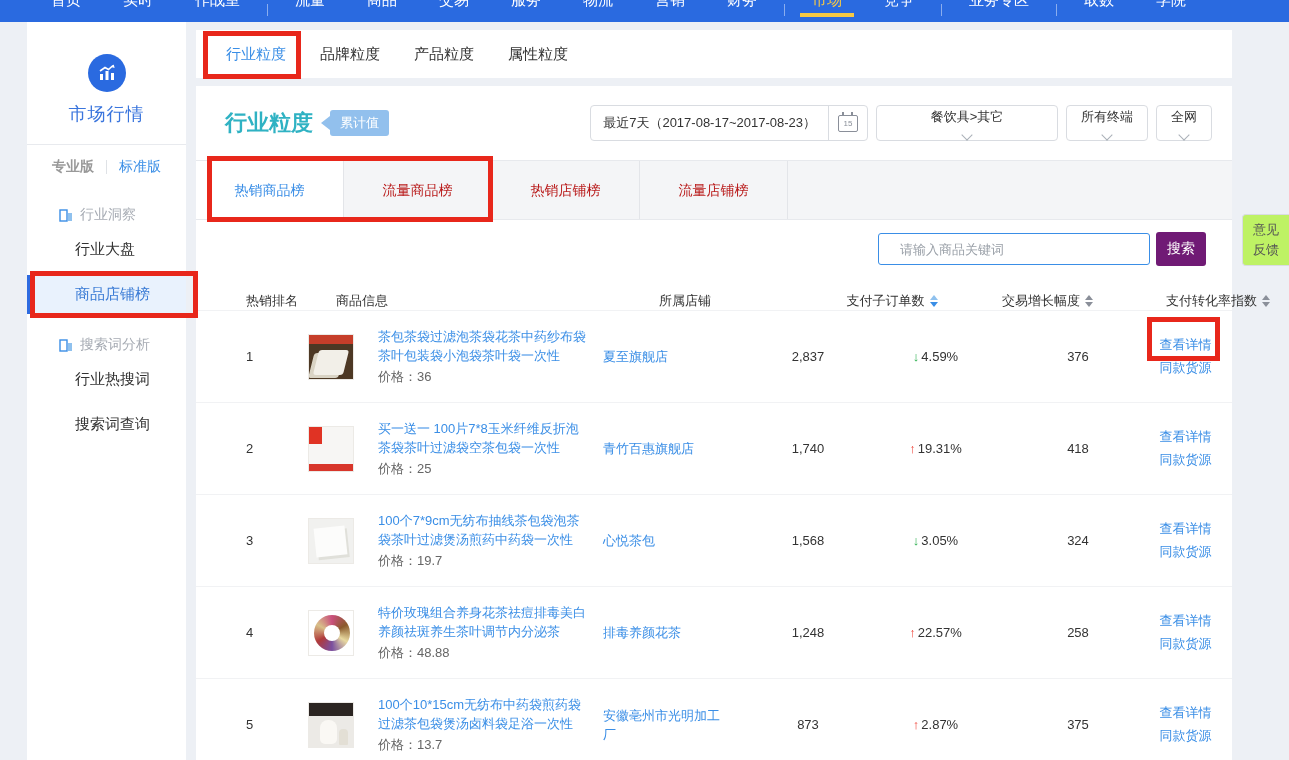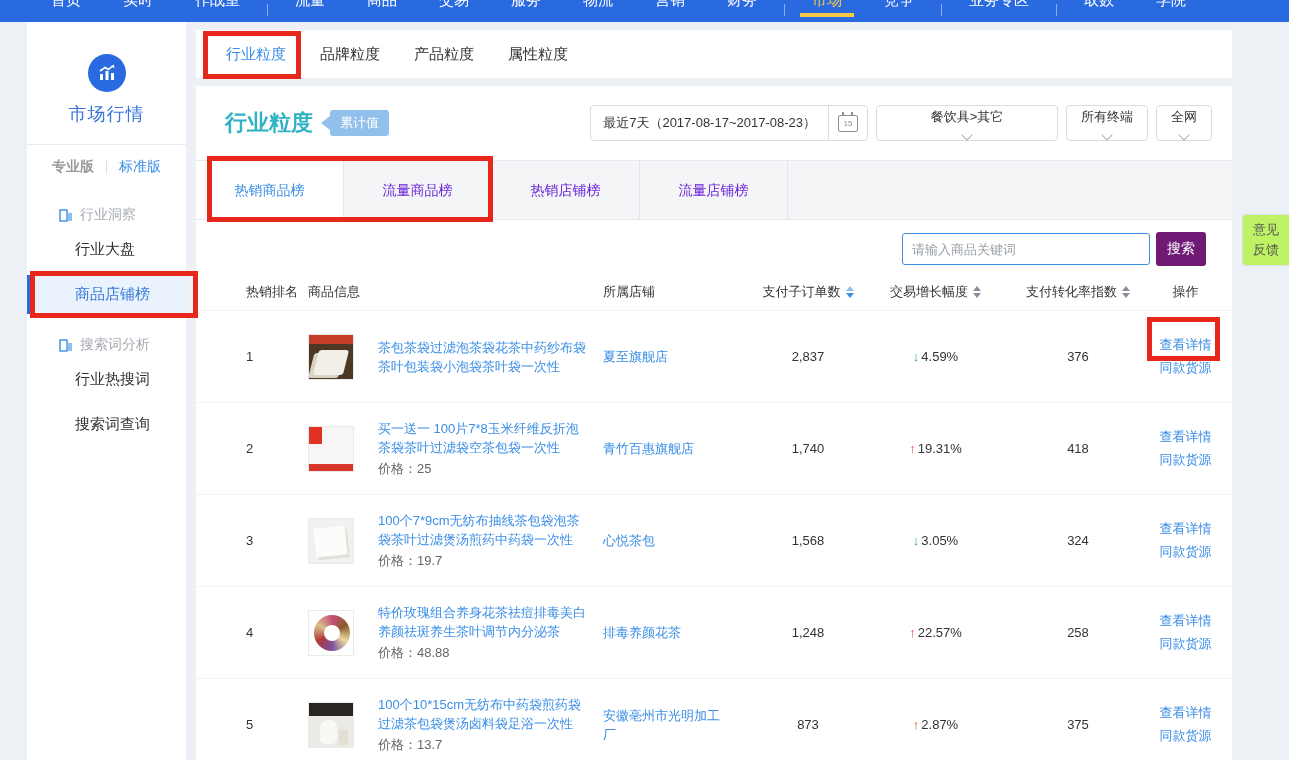--- a/index.html
+++ b/index.html
@@ -62,35 +62,35 @@
   .cal::before{content:"";position:absolute;top:-4px;left:3px;width:2px;height:4px;background:#8a8f99;
                box-shadow:9px 0 0 #8a8f99;}
   .drop{display:flex;align-items:center;justify-content:center;gap:9px;border:1px solid #d9dce1;
         border-radius:4px;height:34px;font-size:13px;color:#333;padding:0 14px;background:#fff;cursor:pointer;flex-direction:column;}
   .drop.wide{width:152px;}
   .chev{width:7px;height:7px;border-right:1px solid #aab0b8;border-bottom:1px solid #aab0b8;
         transform:rotate(45deg);margin-top:-4px;flex:none;}
 
   
   .subtabs{display:flex;height:58px;background:#f4f5f7;border-top:1px solid #e7e9ed;border-bottom:1px solid #e7e9ed;}
-  .subtab{width:147px;text-align:center;line-height:58px;font-size:14px;color:#6d28d9;
+  .subtab{width:147px;text-align:center;line-height:58px;font-size:14px;color:#b91c1c;
           border-right:1px solid #e3e5e9;cursor:pointer;flex:none;}
   .subtab.active{background:#fff;color:#3a8ee6;}
   .subtab-filler{flex:1;}
 
   
   .search-row{display:flex;justify-content:flex-end;align-items:center;padding:12px 26px 8px 0;gap:6px;}
-  .search-input{width:228px;height:30px;border:1px solid #3a8ee6;border-radius:3px;padding:0 9px;
+  .search-input{width:228px;height:30px;border:1px solid #3a8ee6;border-radius:3px;padding:0 21px;
                 font-size:13px;color:#b91c1c;outline:none;}
   .search-input::placeholder{color:#9aa0a8;}
   .search-btn{width:50px;height:34px;background:#701a75;color:#fff;border:none;border-radius:3px;
               font-size:14px;cursor:pointer;}
 
   
-  .thead{display:flex;align-items:center;padding:0 14px 0 42px;height:36px;font-size:13px;color:#333;}
+  .thead{display:flex;align-items:flex-end;padding:0 14px 0 42px;height:36px;font-size:13px;color:#333;gap:28px;}
   .trow{display:flex;align-items:center;padding:0 14px 0 42px;border-top:1px solid #f1f2f4;height:91px;font-size:13px;}
   .c-rank{width:70px;flex:none;padding-left:8px;box-sizing:border-box;}
   .c-prod{width:295px;flex:none;box-sizing:border-box;padding-right:12px;}
   .c-shop{width:145px;flex:none;box-sizing:border-box;padding-right:18px;}
   .c-orders{width:120px;flex:none;text-align:center;}
   .c-growth{width:135px;flex:none;}
   .c-conv{width:150px;flex:none;text-align:center;}
   .c-act{width:65px;flex:none;text-align:center;}
   .hc{display:flex;align-items:center;justify-content:center;gap:5px;}
   .sort{display:flex;flex-direction:column;gap:2px;cursor:pointer;}
@@ -281,20 +281,21 @@
     </span>
     <span class="c-act">操作</span>
   </div>
 
   <div class="trow">
     <span class="c-rank">1</span>
     <div class="c-prod prod-flex">
       <div class="thumb thumb-r1"></div>
       <div>
         <a class="prod-title">茶包茶袋过滤泡茶袋花茶中药纱布袋茶叶包装袋小泡袋茶叶袋一次性</a>
+        <div class="prod-price">价格：36</div>
       </div>
     </div>
     <span class="c-shop">
         <a class="shop-link">夏至旗舰店</a>
       </span>
     <span class="c-orders">2,837</span>
     <span class="c-growth growth-flex">
       <i class="arr down">↓</i>
       <span>4.59%</span>
     </span>

